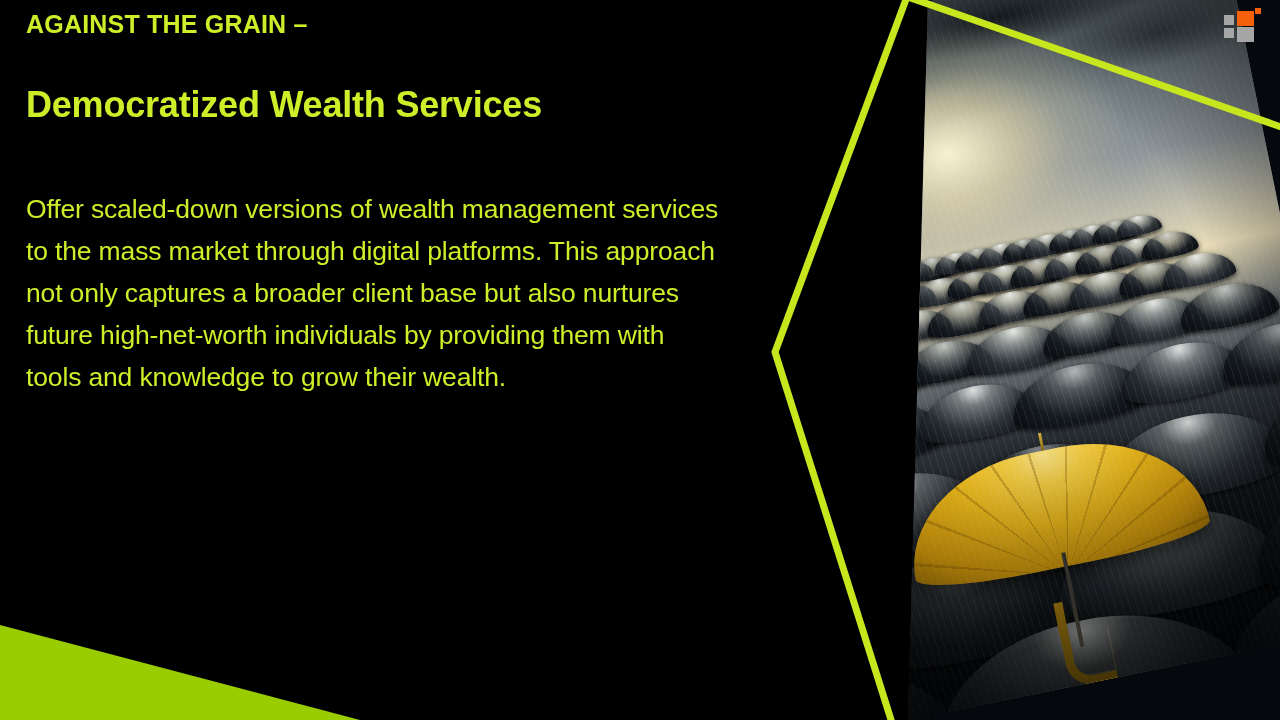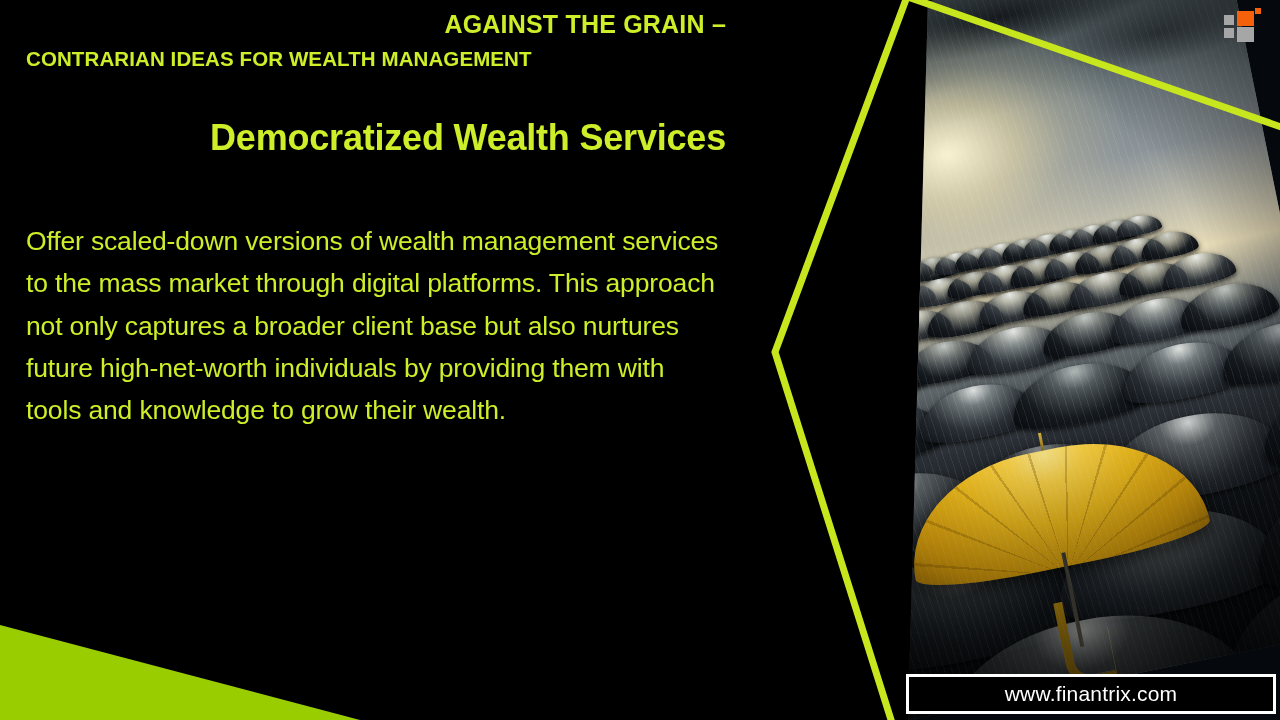--- a/index.html
+++ b/index.html
@@ -172,38 +172,36 @@
     left: 26px; top: 0;
     width: 700px;
   }
   .kicker-1 {
     margin: 0;
     padding-top: 10px;
     font-size: 25px;
     font-weight: bold;
     letter-spacing: .2px;
     line-height: 1.12;
-    text-align: right;
   }
   .kicker-2 {
     margin: 0;
     padding-top: 10px;
     font-size: 20.5px;
     font-weight: bold;
     letter-spacing: .1px;
     line-height: 1.1;
   }
   .headline {
     margin: 0;
     padding-top: 48px;
     font-size: 36px;
     font-weight: bold;
     letter-spacing: -0.2px;
     line-height: 1.05;
-    text-align: right;
   }
   .body-text {
     margin: 0;
     padding-top: 64px;
     font-size: 26.5px;
     line-height: 1.59;
     font-weight: 400;
     letter-spacing: -0.15px;
     max-width: 730px;
   }
@@ -361,32 +359,28 @@
 
   <svg class="accent-line" viewBox="0 0 1280 720">
     <polyline points="908,-6 775,352 893,726" fill="none" stroke="#C8E61E" stroke-width="7"></polyline>
     <polyline points="905,-4 1284,128" fill="none" stroke="#C8E61E" stroke-width="7"></polyline>
   </svg>
 
   <div class="corner-triangle" style="background:#9ACD00;"></div>
 
   <div class="text-col">
     <h1 class="kicker-1" style="color:#CDEE28;">AGAINST THE GRAIN –</h1>
-    <h2 class="kicker-2" style="color:#CDEE28;">CONTRARIAN IDEAS FOR WEALTH MANAGEMENT</h2>
     <h3 class="headline" style="color:#CDEE28;">Democratized Wealth Services</h3>
     <p class="body-text" style="color:#CDEE28;">Offer scaled-down versions of wealth management services to the mass market through digital platforms. This approach not only captures a broader client base but also nurtures future high-net-worth individuals by providing them with tools and knowledge to grow their wealth.</p>
   </div>
 
   <div class="logo">
     <div class="logo-mark">
       <span class="lm lm-sq-tl"></span>
       <span class="lm lm-sq-bl"></span>
       <span class="lm lm-sq-or"></span>
       <span class="lm lm-sq-dot"></span>
       <span class="lm lm-sq-br"></span>
     </div>
   </div>
 
-  <div class="url-plate">
-    <span>www.finantrix.com</span>
-  </div>
 
 </div>
 
 </body></html>

